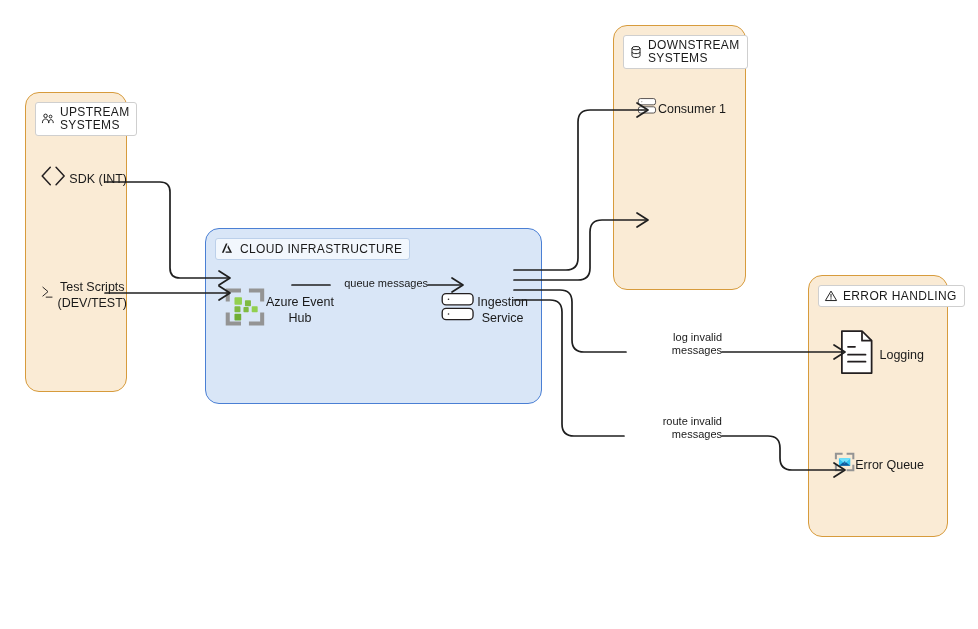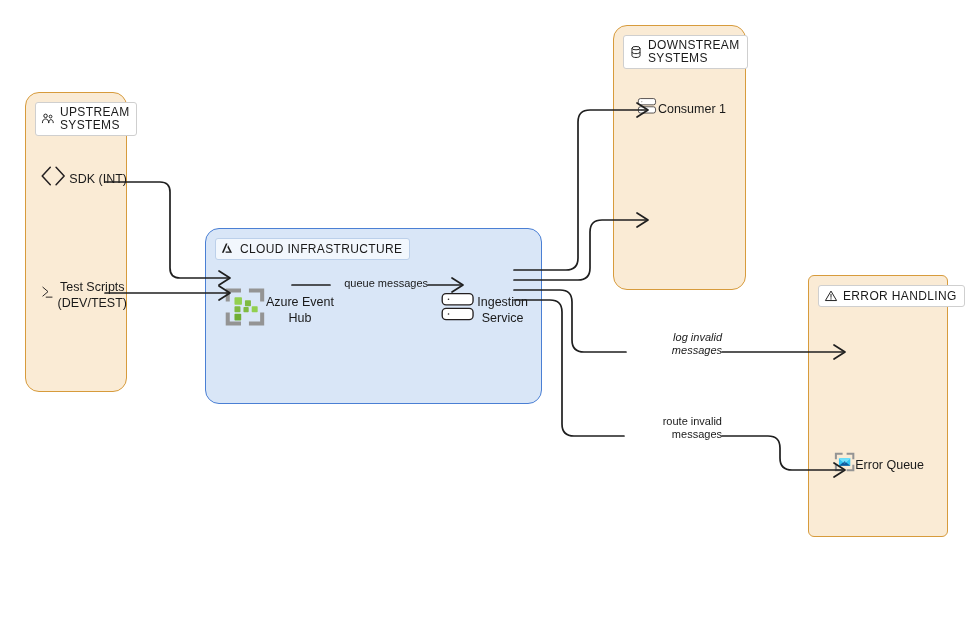--- a/index.html
+++ b/index.html
@@ -221,32 +221,44 @@
         <rect x="6" y="25" width="44" height="16" rx="5.5" fill="#ffffff" stroke="#231f20" stroke-width="1.9"></rect>
         <circle cx="15" cy="33" r="1.15" fill="#231f20"></circle>
       </svg>
       <span class="node-label">
         <span class="ln">Consumer 1</span>
       </span>
     </div>
 
   </div>
 
-  <div class="group tan" style="left:808px; top:275px; width:140px; height:262px;border-radius:6px;">
+  <div class="group tan" style="left:808px; top:275px; width:140px; height:262px;">
     <div class="group-badge">
       <svg class="badge-ico" viewBox="0 0 16 16">
         <path d="M8 2.4 L14.4 13.2 L1.6 13.2 Z" fill="none" stroke="#1a1a1a" stroke-width="1.1" stroke-linejoin="round"></path>
         <path d="M8 6.1 L8 9.5" stroke="#1a1a1a" stroke-width="1.1" stroke-linecap="round"></path>
         <circle cx="8" cy="11.3" r="0.7" fill="#1a1a1a"></circle>
       </svg>
       <span class="badge-label">
         <span class="ln">ERROR HANDLING</span>
       </span>
     </div>
 
+    <div class="node" style="left:25px; top:48px; width:90px;">
+      <svg class="node-ico" width="52" height="56" viewBox="0 0 52 56">
+        <path d="M9 4 L32 4 L43 15 L43 52 L9 52 Z" fill="#ffffff" stroke="#231f20" stroke-width="2" stroke-linejoin="round"></path>
+        <path d="M32 4 L32 15 L43 15" fill="none" stroke="#231f20" stroke-width="2" stroke-linejoin="round"></path>
+        <path d="M16 22 L24 22" stroke="#231f20" stroke-width="2" stroke-linecap="round"></path>
+        <path d="M16 31 L36 31" stroke="#231f20" stroke-width="2" stroke-linecap="round"></path>
+        <path d="M16 39 L36 39" stroke="#231f20" stroke-width="2" stroke-linecap="round"></path>
+      </svg>
+      <span class="node-label">
+        <span class="ln">Logging</span>
+      </span>
+    </div>
 
     <div class="node" style="left:25px; top:158px; width:90px;">
       <svg class="node-ico" width="56" height="56" viewBox="0 0 56 56">
 
         <path d="M5 18 L5 6 L20 6" fill="none" stroke="#949494" stroke-width="5.4" stroke-linecap="square"></path>
         <path d="M36 6 L51 6 L51 18" fill="none" stroke="#949494" stroke-width="5.4" stroke-linecap="square"></path>
         <path d="M51 38 L51 50 L36 50" fill="none" stroke="#949494" stroke-width="5.4" stroke-linecap="square"></path>
         <path d="M20 50 L5 50 L5 38" fill="none" stroke="#949494" stroke-width="5.4" stroke-linecap="square"></path>
 
         <path d="M13 18 L28 18 L43 18 L43 38 L13 38 Z" fill="#32c5f4"></path>
@@ -298,21 +310,21 @@
       <path class="edge-path" d="M514 300 L550 300 Q562 300 562 312 L562 424 Q562 436 574 436 L624 436"></path>
       <path class="edge-path" d="M722 436 L768 436 Q780 436 780 448 L780 458 Q780 470 792 470 L843 470"></path>
       <path class="arrow-head" d="M834 463 L845 470 L834 477"></path>
     </g>
   </svg>
 
   <div class="edge-label" style="left:330px; top:277px; width:98px;">
     <span class="ln">queue messages</span>
   </div>
 
-  <div class="edge-label" style="left:626px; top:331px; width:96px;font-style:italic;">
+  <div class="edge-label" style="left:626px; top:331px; width:96px;">
     <span class="ln">log invalid</span>
     <span class="ln">messages</span>
   </div>
 
   <div class="edge-label" style="left:624px; top:415px; width:98px;">
     <span class="ln">route invalid</span>
     <span class="ln">messages</span>
   </div>
 
 </div>

